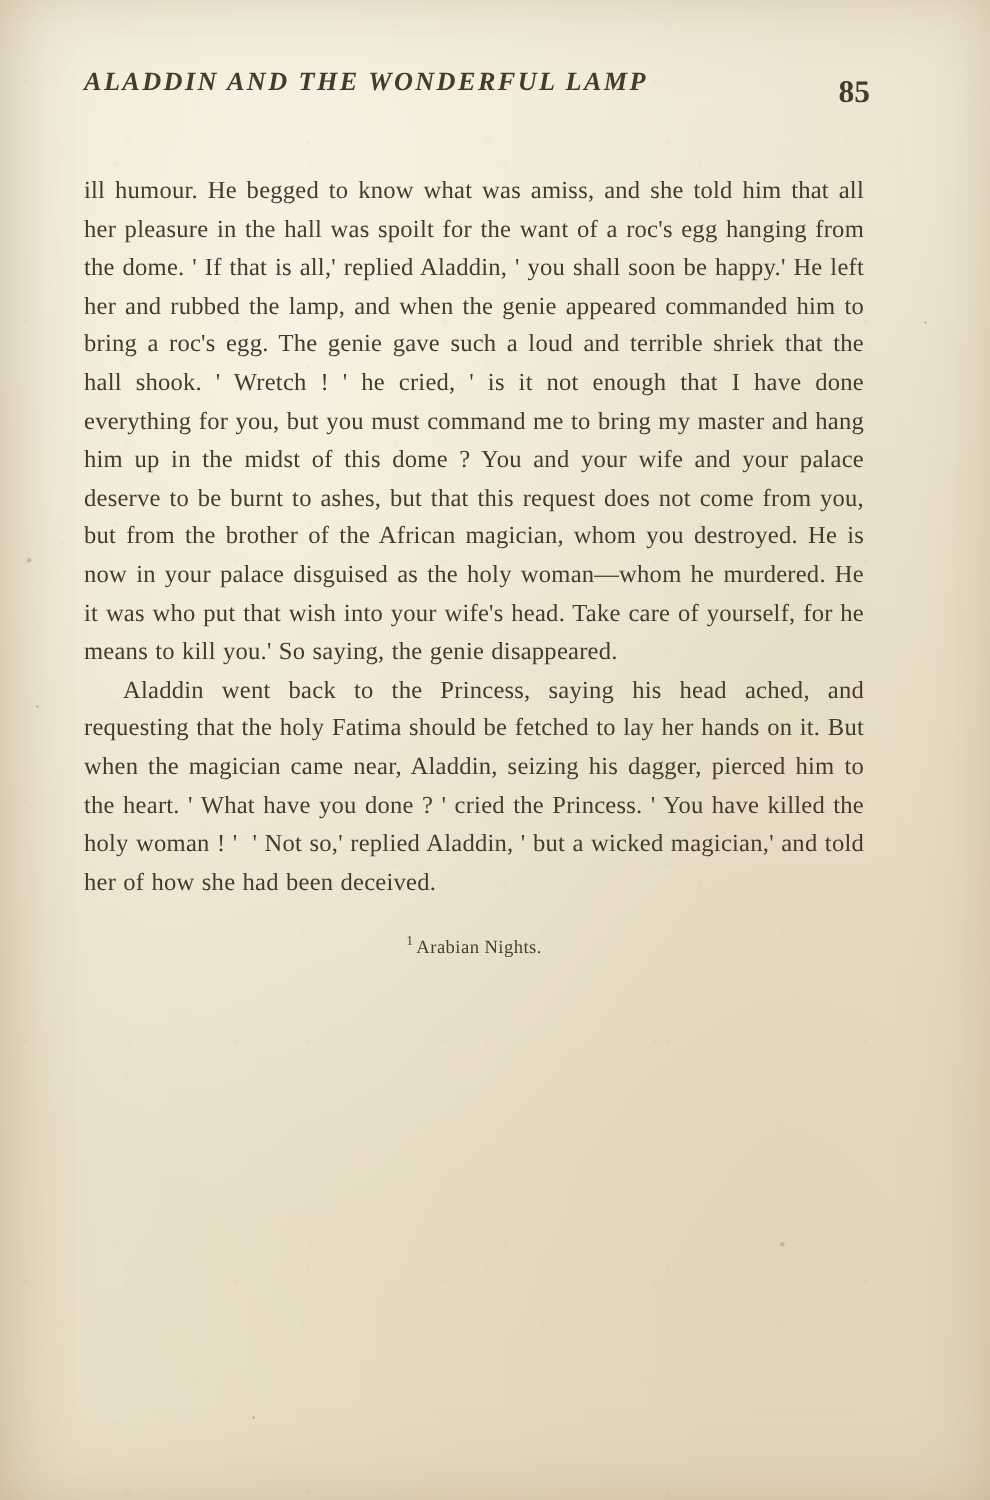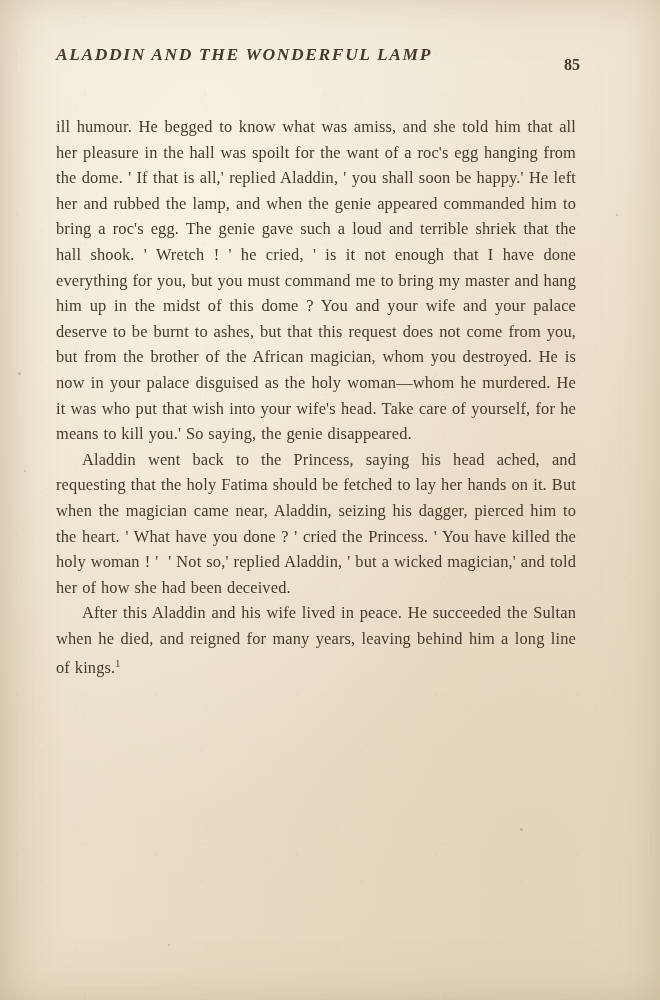--- a/index.html
+++ b/index.html
@@ -67,21 +67,21 @@
     letter-spacing: 1.6px;
     font-size: 17.5px;
     color: #473b2e;
     white-space: nowrap;
   }
   .running-head .folio {
     position: absolute;
     right: -4px;
     bottom: 0;
     font-weight: bold;
-    font-size: 16px;
+    font-size: 21px;
     color: #473b2e;
   }
   .body-text p {
     margin: 0;
     font-size: 16.4px;
     line-height: 25.6px;
     text-align: justify;
     text-justify: inter-word;
     color: #463a2d;
     letter-spacing: 0.15px;
@@ -129,20 +129,22 @@
   <div class="content">
 
     <div class="running-head">
       <span class="title">ALADDIN AND THE WONDERFUL LAMP</span>
       <span class="folio">85</span>
     </div>
 
     <div class="body-text">
       <p>ill humour.  He begged to know what was amiss, and she told him that all her pleasure in the hall was spoilt for the want of a roc's egg hanging from the dome.  ' If that is all,' replied Aladdin, ' you shall soon be happy.'  He left her and rubbed the lamp, and when the genie appeared commanded him to bring a roc's egg.  The genie gave such a loud and terrible shriek that the hall shook.  ' Wretch ! ' he cried, ' is it not enough that I have done everything for you, but you must command me to bring my master and hang him up in the midst of this dome ?  You and your wife and your palace deserve to be burnt to ashes, but that this request does not come from you, but from the brother of the African magician, whom you destroyed.  He is now in your palace disguised as the holy woman—whom he murdered.  He it was who put that wish into your wife's head.  Take care of yourself, for he means to kill you.'  So saying, the genie disappeared.</p>
       <p class="indent">Aladdin went back to the Princess, saying his head ached, and requesting that the holy Fatima should be fetched to lay her hands on it.  But when the magician came near, Aladdin, seizing his dagger, pierced him to the heart.  ' What have you done ? ' cried the Princess.  ' You have killed the holy woman ! '&nbsp; ' Not so,' replied Aladdin, ' but a wicked magician,' and told her of how she had been deceived.</p>
-      <p class="indent"><span>After this Aladdin and his wife lived in peace.  He succeeded the Sultan when he died, and reigned for many years, leaving behind him a long line of kings.</span><sup class="ref">1</sup></p>
     </div>
 
+    <div class="footnote">
+      <sup>1</sup><span>Arabian Nights.</span>
+    </div>
 
   </div>
 
   <div class="edge-shade"></div>
 </div>
 
 </body></html>

